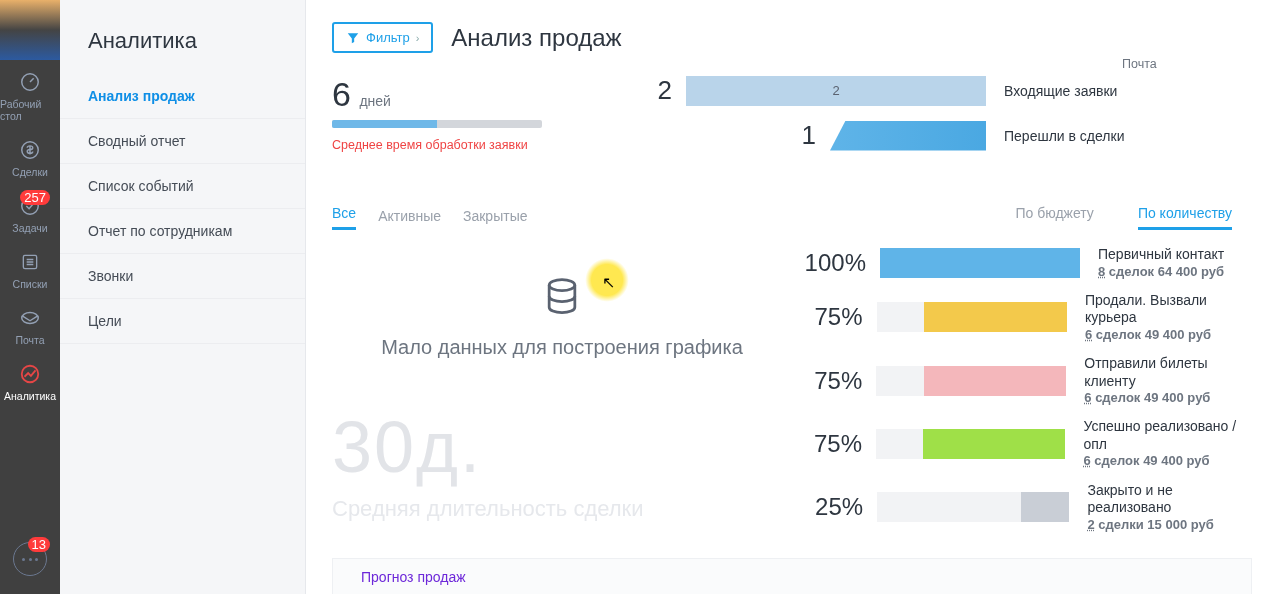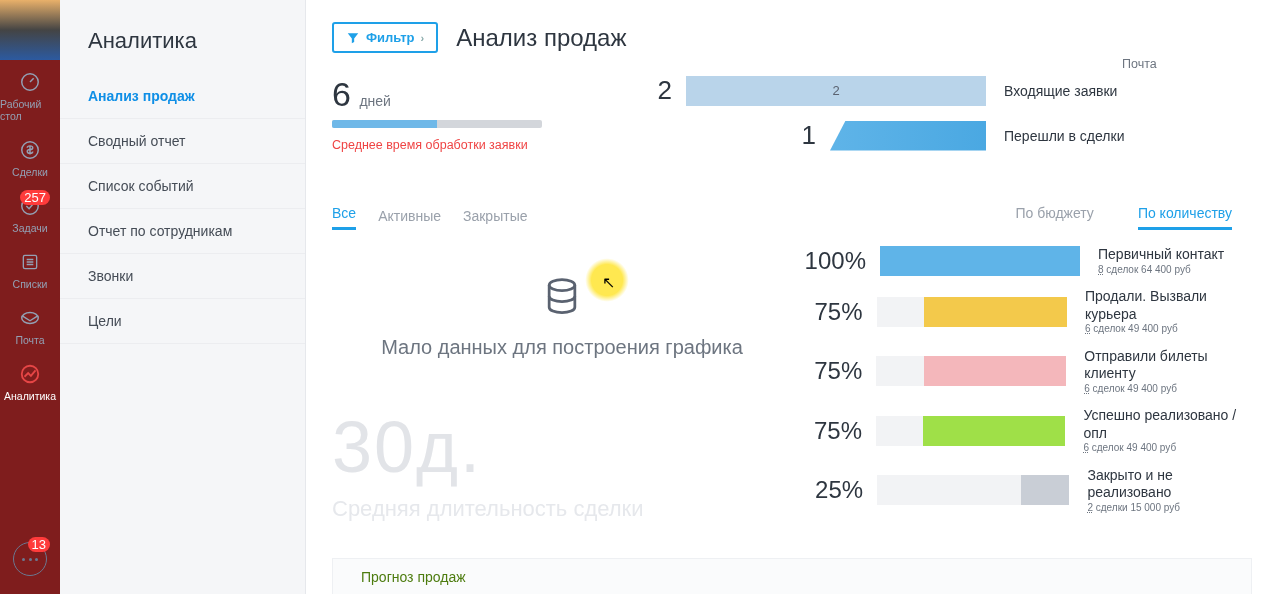--- a/index.html
+++ b/index.html
@@ -1,19 +1,19 @@
 <!DOCTYPE html>
 <html><head>
 <meta charset="utf-8">
 <style>
 * { margin: 0; padding: 0; box-sizing: border-box; font-family: -apple-system, BlinkMacSystemFont, "Segoe UI", Arial, sans-serif; }
 body { background: #fff; overflow: hidden; width: 1280px; height: 594px; position: relative; }
 
 
-.rail { position: absolute; left: 0; top: 0; width: 60px; height: 594px; background: #7f1d1d; display: flex; flex-direction: column; align-items: center; }
+.rail { position: absolute; left: 0; top: 0; width: 60px; height: 594px; background: #404040; display: flex; flex-direction: column; align-items: center; }
 .rail-img { width: 60px; height: 60px; background: linear-gradient(180deg, #e8b06a 0%, #444 50%, #2c5aa0 100%); }
 .rail-item { width: 60px; display: flex; flex-direction: column; align-items: center; justify-content: center; color: #93a0b4; font-size: 10.5px; padding: 10px 0 6px; cursor: pointer; }
 .rail-item.active { color: #fff; }
 .rail-item.active .rail-icon { color: #e64646; }
 .rail-icon { width: 24px; height: 24px; display: flex; align-items: center; justify-content: center; margin-bottom: 4px; position: relative; }
 .rail-badge { position: absolute; top: -4px; right: -8px; background: #ff3b3b; color: #fff; font-size: 13px; border-radius: 8px; padding: 1px 4px; line-height: 1; }
 .rail-spacer { flex: 1; }
 .chat-bubble { width: 34px; height: 34px; border: 1.5px solid #6b7890; border-radius: 50%; position: relative; margin-bottom: 18px; display:flex; align-items:center; justify-content:center;}
 .chat-bubble .dots { width: 16px; display:flex; justify-content: space-between;}
 .chat-bubble .dots span{ width:3px; height:3px; background:#6b7890; border-radius:50%;}
@@ -21,21 +21,21 @@
 
 
 .sidebar { position: absolute; left: 60px; top: 0; width: 246px; height: 594px; background: #f5f6f8; border-right: 1px solid #e6e8ec; }
 .sidebar h1 { font-size: 22px; font-weight: 400; color: #2e3640; padding: 28px 0 20px 28px; }
 .sidebar-item { padding: 14px 28px; font-size: 14px; color: #454c56; cursor: pointer; border-bottom: 1px solid #ecedf0; }
 .sidebar-item.active { color: #0f8fe6; font-weight: 600; }
 
 
 .main { position: absolute; left: 306px; top: 0; right: 0; height: 594px; padding: 22px 26px 0 26px; }
 .header-row { display: flex; align-items: center; gap: 18px; margin-bottom: 22px; }
-.filter-btn { border: 2px solid #1ea0e8; color: #1ea0e8; background: #fff; border-radius: 3px; padding: 6px 12px; font-size: 13px; font-weight: 700; display: inline-flex; align-items: center; gap: 6px; cursor: pointer; }
+.filter-btn { border: 2px solid #1ea0e8; color: #1ea0e8; background: #fff; border-radius: 3px; padding: 6px 12px; font-size: 13px; font-weight: 400; display: inline-flex; align-items: center; gap: 6px; cursor: pointer; }
 .filter-btn .chev { color: #8aa; font-size: 11px; }
 .page-title { font-size: 24px; color: #2e3640; font-weight: 400; }
 
 
 .stats-row { display: flex; align-items: flex-start; }
 .stat-days { width: 280px; }
 .stat-days .big { font-size: 34px; color: #2e3640; display: inline-block; }
 .stat-days .unit { font-size: 14px; color: #6d7580; margin-left: 4px; margin-top: 20px; }
 .progress { width: 210px; height: 8px; background: #d3d6db; border-radius: 2px; margin-top: 6px; overflow: hidden; }
 .progress-fill { height: 100%; background: #6fb8e8; width: 50%; }
@@ -62,24 +62,24 @@
 .db-icon { width: 44px; height: 44px; margin: 0 auto 14px; }
 .ghost-big { position: absolute; left: 0; top: 160px; font-size: 72px; color: #e2e4e8; font-weight: 400; letter-spacing: 2px; }
 .ghost-sub { position: absolute; left: 0; top: 250px; font-size: 22px; color: #e6e8ec; }
 
 .right-col { flex: 1; }
 .stage-row { display: flex; align-items: center; margin-bottom: 12px; }
 .stage-pct { width: 74px; text-align: right; font-size: 24px; color: #2e3640; margin-right: 14px; }
 .stage-bar-wrap { width: 200px; height: 30px; position: relative; background: #f2f3f5; }
 .stage-bar { position: absolute; right: 0; top: 0; bottom: 0; }
 .stage-info { margin-left: 18px; font-size: 14px; color: #2e3640; line-height: 1.25; }
-.stage-info .sub { font-size: 10px; color: #6d7580; }
+.stage-info .sub { font-size: 13px; color: #6d7580; font-weight: bold; }
 .stage-info .sub .u { text-decoration: underline dotted; }
 
-.forecast-box { position:absolute; left: 26px; bottom: 0; width: 920px; height: 36px; background:#fafbfc; border:1px solid #eef0f3; border-bottom:none; padding: 10px 28px; color:#4d7c0f; font-size:14px;}
+.forecast-box { position:absolute; left: 26px; bottom: 0; width: 920px; height: 36px; background:#fafbfc; border:1px solid #eef0f3; border-bottom:none; padding: 10px 28px; color:#6d28d9; font-size:14px;}
 
 
 .cursor-spot { position: absolute; width: 44px; height: 44px; border-radius: 50%; background: radial-gradient(circle, #ffe850 0%, #ffe850 50%, rgba(255,232,80,0) 70%); pointer-events: none; }
 .cursor-arrow { position:absolute; font-size:16px; color:#000;}
 
 </style>
 </head>
 <body>
 
 <div class="rail">

